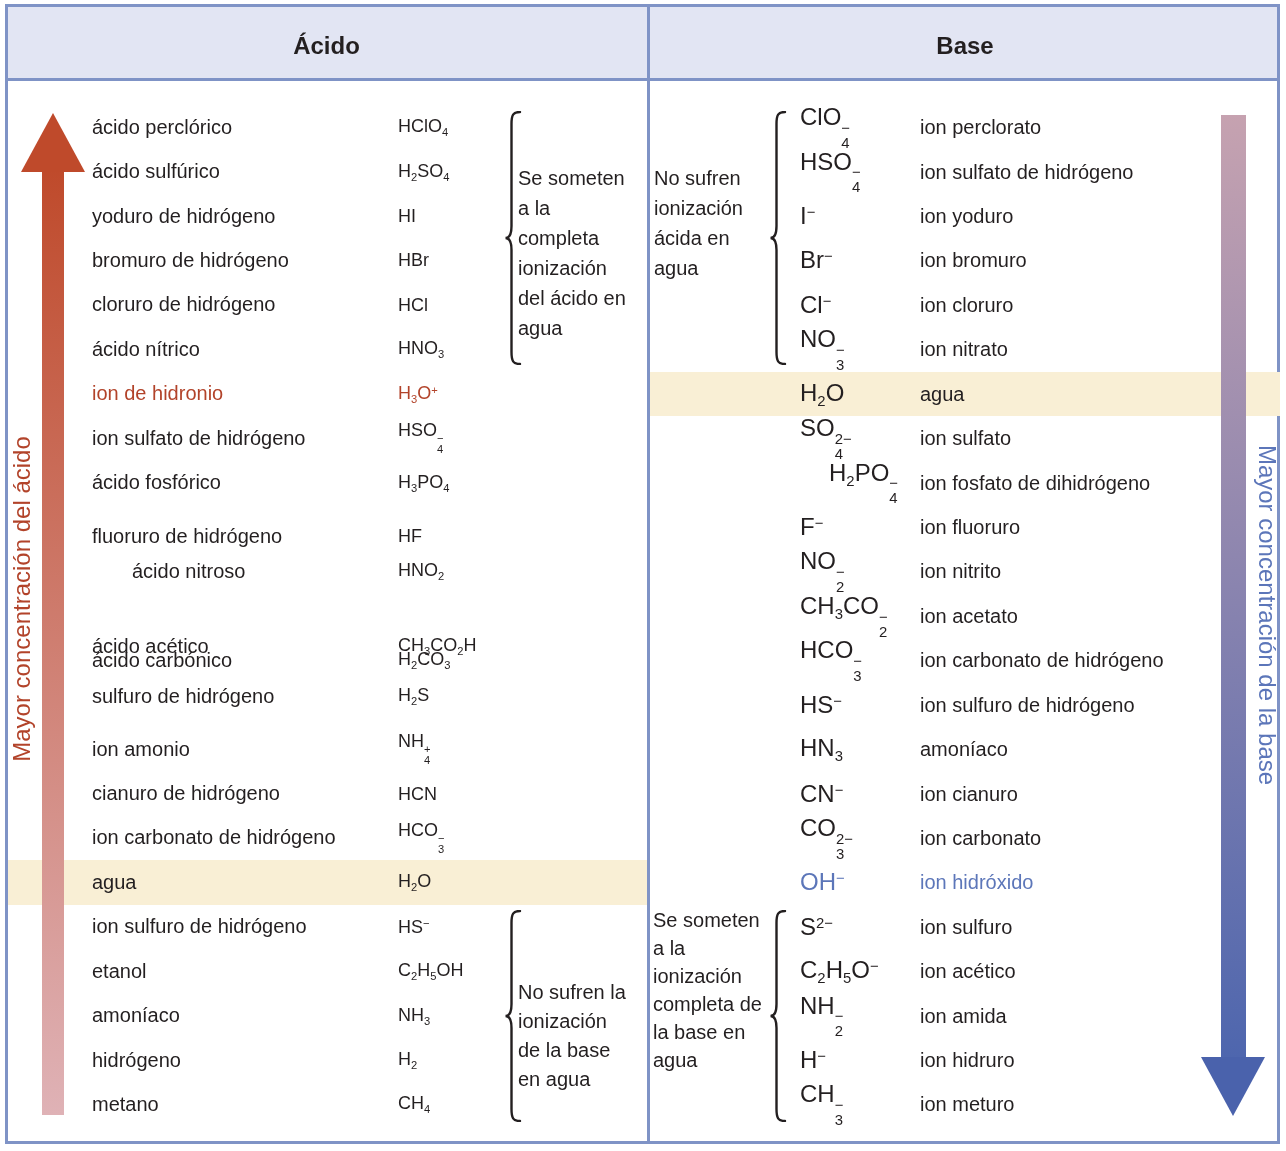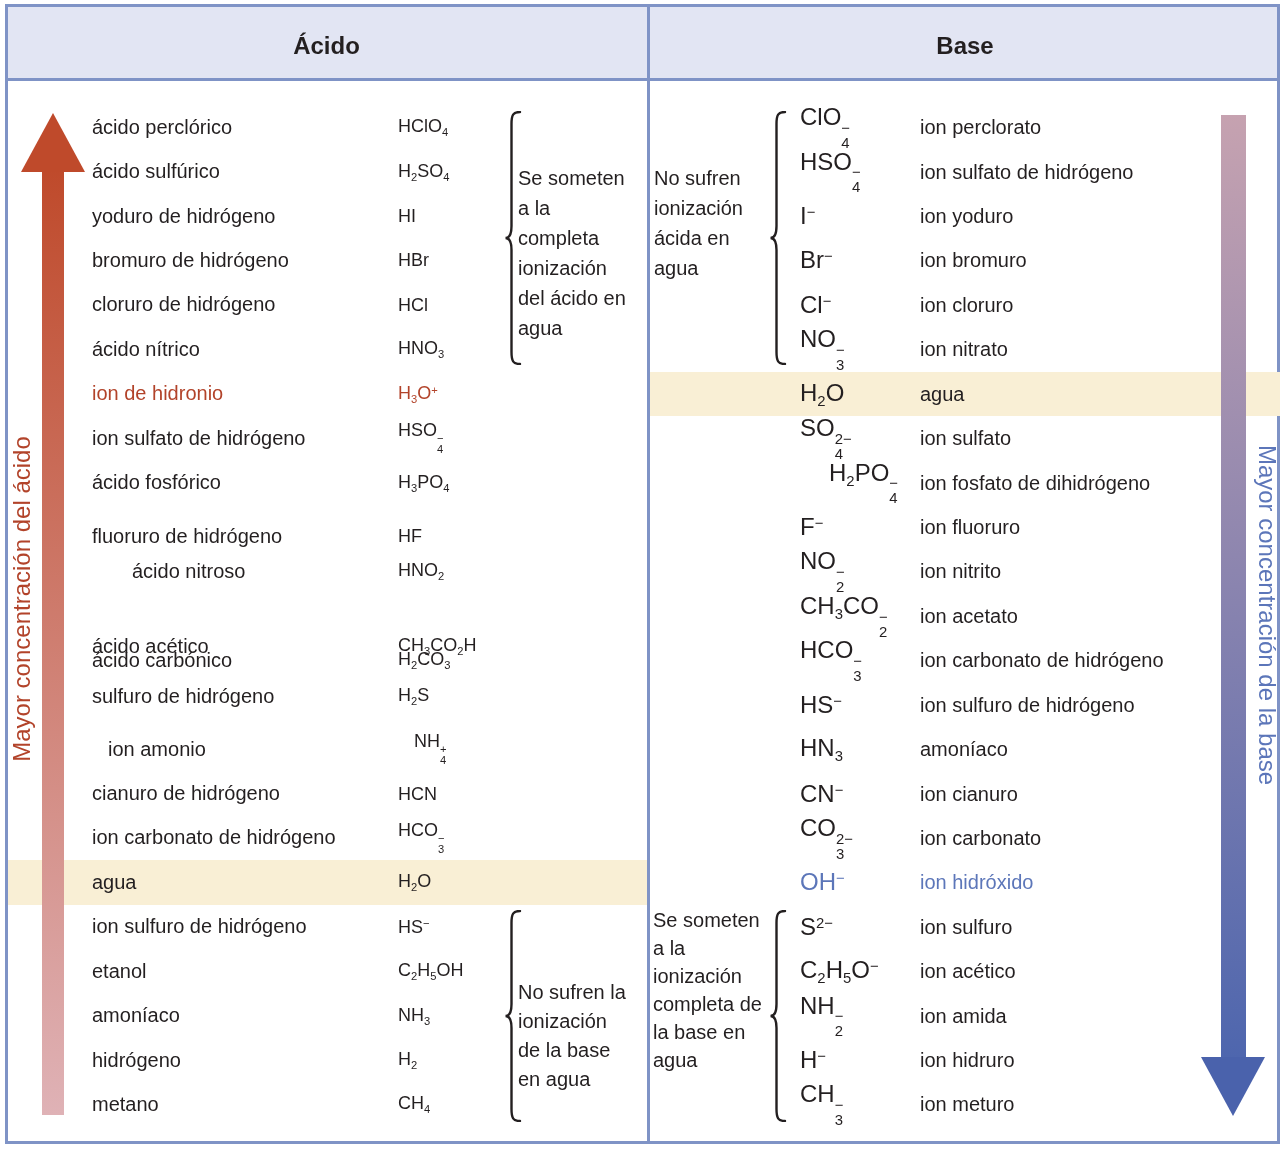--- a/index.html
+++ b/index.html
@@ -118,21 +118,21 @@
         <span class="formula"><span class="">CH</span><span class="sub">3</span><span class="">CO</span><span class="sub">2</span><span class="">H</span></span>
       </div>
       <div class="row acid-row" style="top: 638.04px;">
         <span class="name">ácido carbónico</span>
         <span class="formula"><span class="">H</span><span class="sub">2</span><span class="">CO</span><span class="sub">3</span></span>
       </div>
       <div class="row acid-row" style="top: 674px;">
         <span class="name">sulfuro de hidrógeno</span>
         <span class="formula"><span class="">H</span><span class="sub">2</span><span class="">S</span></span>
       </div>
-      <div class="row acid-row" style="top: 726.88px; margin-left: 16px;">
+      <div class="row acid-row" style="top: 726.88px;">
         <span class="name">ion amonio</span>
         <span class="formula"><span class="">NH</span><span class="ss">
             <span>+</span>
             <span>4</span>
           </span></span>
       </div>
       <div class="row acid-row" style="top: 771.3px;">
         <span class="name">cianuro de hidrógeno</span>
         <span class="formula"><span class="">HCN</span></span>
       </div>

